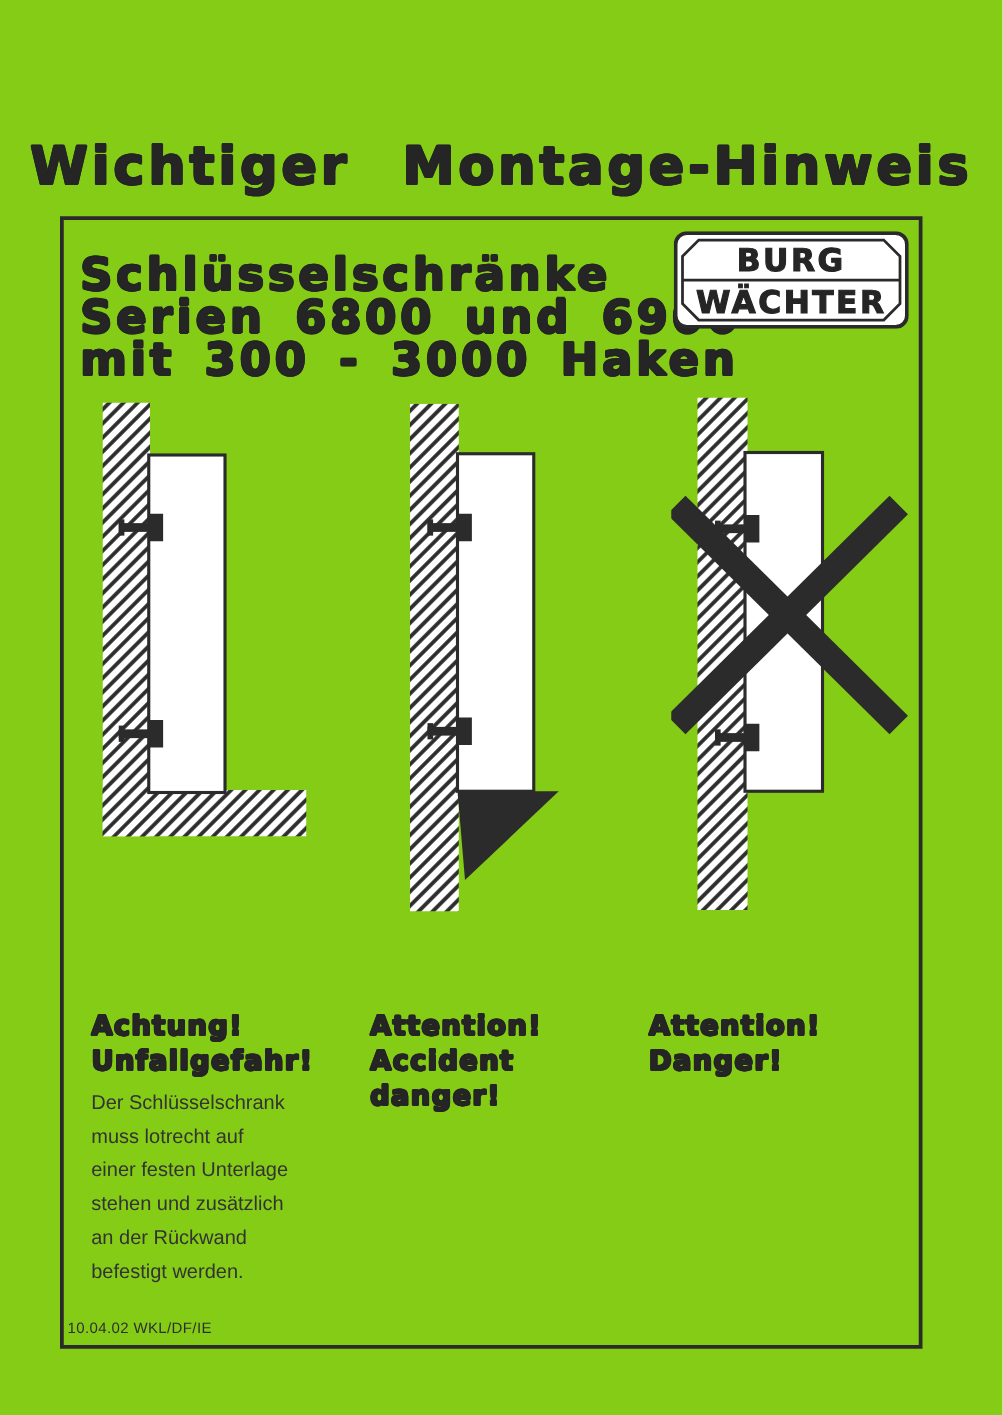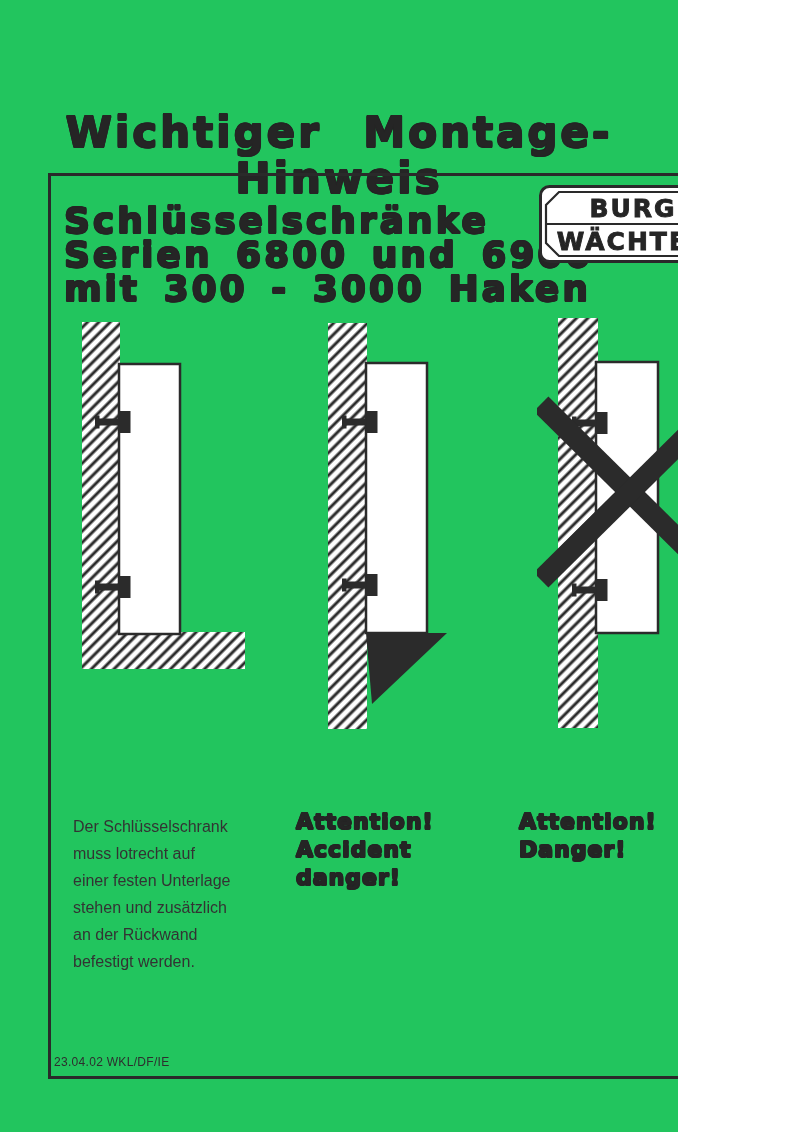--- a/index.html
+++ b/index.html
@@ -1,21 +1,21 @@
 <!DOCTYPE html>
 <html><head>
 <meta charset="utf-8">
 <style>
   * { margin: 0; padding: 0; box-sizing: border-box; }
   html, body { background: #ffffff; }
   .page {
     position: relative;
-    width: 678px;
+    width: 802px;
     height: 1132px;
-    background: #22c55e;
+    background: #84cc16;
     overflow: hidden;
     color: #262626;
     font-family: "Liberation Sans", "DejaVu Sans", sans-serif;
   }
   .display {
     font-family: "DejaVu Sans", sans-serif;
     font-weight: bold;
     color: #252525;
     
     text-shadow: 0.9px 0 currentColor, -0.9px 0 currentColor,
@@ -168,34 +168,36 @@
         <rect x="35" y="268.5" width="26" height="7"></rect>
         <rect x="59.5" y="261" width="11" height="22"></rect>
       </g>
       <g stroke="#2b2b2b" stroke-width="21">
         <line x1="4" y1="86" x2="182" y2="262"></line>
         <line x1="182" y1="86" x2="4" y2="262"></line>
       </g>
     </svg>
 
     <div class="col col-de">
+      <div class="col-heading display prewrap">Achtung!
+Unfallgefahr!</div>
       <div class="col-body prewrap">Der Schlüsselschrank
 muss lotrecht auf
 einer festen Unterlage
 stehen und zusätzlich
 an der Rückwand
 befestigt werden.</div>
     </div>
 
     <div class="col col-en">
       <div class="col-heading display prewrap">Attention!
 Accident danger!</div>
     </div>
 
     <div class="col col-fr">
       <div class="col-heading display prewrap">Attention!
 Danger!</div>
     </div>
 
-    <div class="footer-note">23.04.02 WKL/DF/IE</div>
+    <div class="footer-note">10.04.02 WKL/DF/IE</div>
 
   </section>
 </div>
 
 </body></html>

